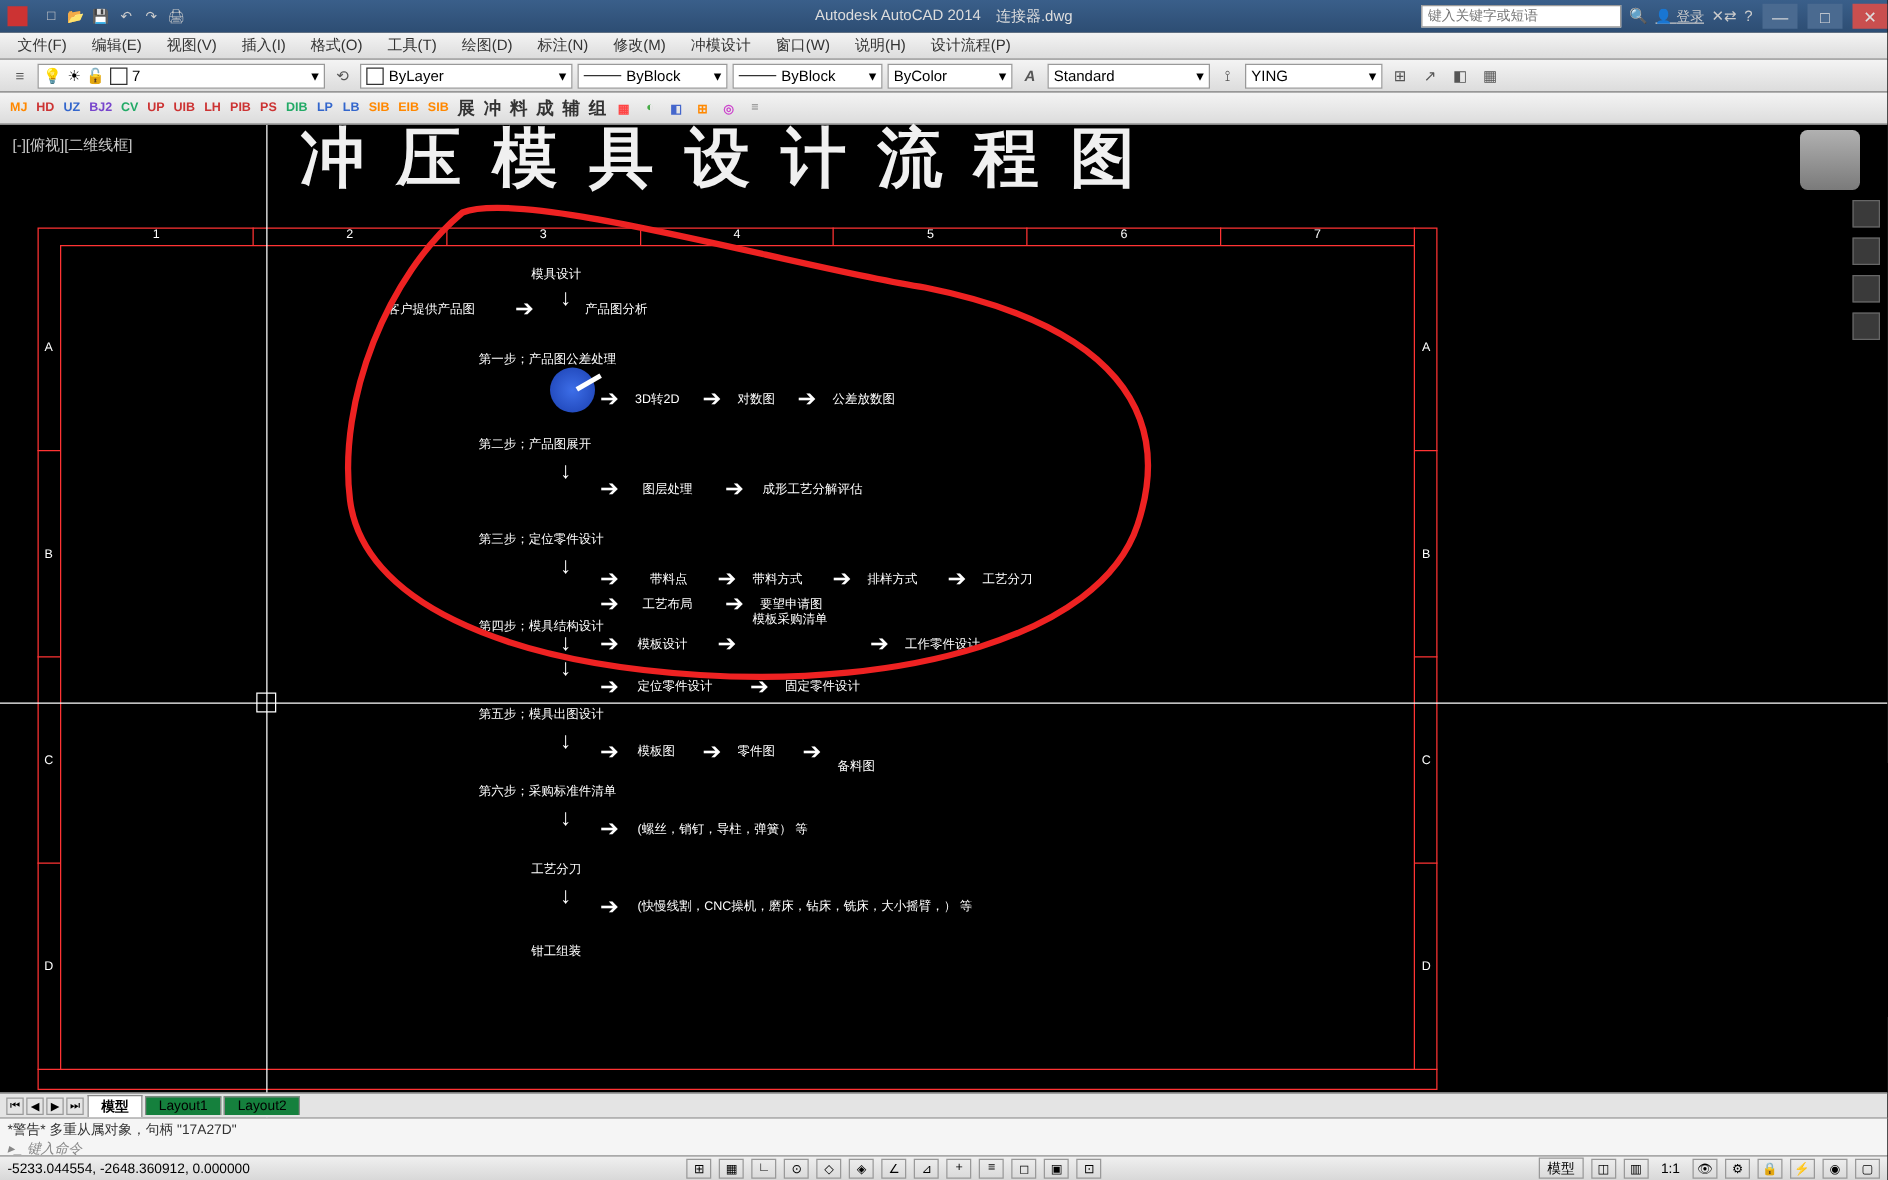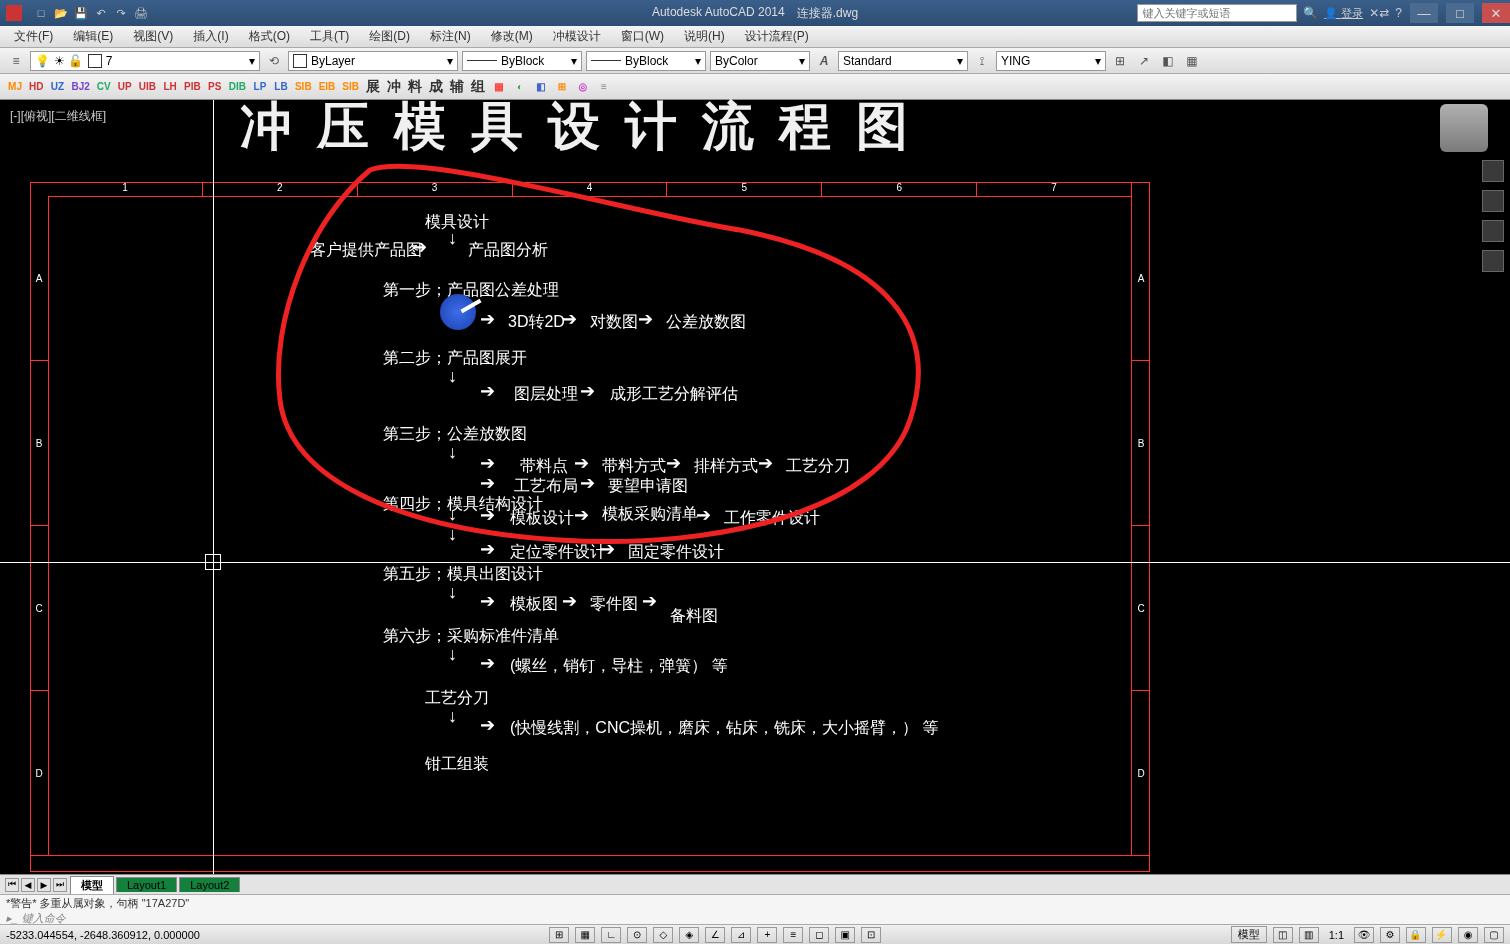--- a/index.html
+++ b/index.html
@@ -46,21 +46,21 @@
 .frame-outer { position: absolute; top: 82px; left: 30px; width: 1120px; height: 690px; border: 1px solid #ff3333; }
 .frame-inner { position: absolute; top: 96px; left: 48px; width: 1084px; height: 660px; border: 1px solid #ff3333; }
 .ruler-top { position: absolute; top: 82px; left: 48px; right: 0; width: 1084px; height: 14px; display: flex; }
 .ruler-top div { flex: 1; border-right: 1px solid #ff3333; color: #fff; font-size: 10px; text-align: center; }
 .ruler-left { position: absolute; top: 96px; left: 30px; width: 18px; height: 660px; display: flex; flex-direction: column; }
 .ruler-left div { flex: 1; border-bottom: 1px solid #ff3333; color: #fff; font-size: 10px; display: flex; align-items: center; justify-content: center; }
 .ruler-right { position: absolute; top: 96px; left: 1132px; width: 18px; height: 660px; display: flex; flex-direction: column; }
 .ruler-right div { flex: 1; border-bottom: 1px solid #ff3333; color: #fff; font-size: 10px; display: flex; align-items: center; justify-content: center; }
 
 
-.flow { position: absolute; color: #fff; font-size: 16px; }
+.flow { position: absolute; color: #fff; font-size: 10px; }
 .arrow-r { color: #fff; font-size: 18px; position: absolute; }
 .arrow-d { color: #fff; font-size: 18px; position: absolute; }
 
 
 .anno-circle { position: absolute; pointer-events: none; }
 
 
 .cursor-dot { position: absolute; width: 36px; height: 36px; background: radial-gradient(#3d6ee8, #1a3fb0); border-radius: 50%; left: 440px; top: 194px; }
 .cursor-dot .pen { position: absolute; right: -6px; top: 10px; width: 22px; height: 4px; background: #fff; transform: rotate(-30deg); }
 
@@ -266,41 +266,41 @@
   <span class="arrow-r" style="top:208px;left:638px">➔</span>
   <div class="flow" style="top:212px;left:666px">公差放数图</div>
 
   <div class="flow" style="top:248px;left:383px">第二步；产品图展开</div>
   <span class="arrow-d" style="top:266px;left:448px">↓</span>
   <span class="arrow-r" style="top:280px;left:480px">➔</span>
   <div class="flow" style="top:284px;left:514px">图层处理</div>
   <span class="arrow-r" style="top:280px;left:580px">➔</span>
   <div class="flow" style="top:284px;left:610px">成形工艺分解评估</div>
 
-  <div class="flow" style="top:324px;left:383px">第三步；公差放数图</div>
+  <div class="flow" style="top:324px;left:383px">第三步；定位零件设计</div>
   <span class="arrow-d" style="top:342px;left:448px">↓</span>
   <span class="arrow-r" style="top:352px;left:480px">➔</span>
   <div class="flow" style="top:356px;left:520px">带料点</div>
   <span class="arrow-r" style="top:352px;left:574px">➔</span>
   <div class="flow" style="top:356px;left:602px">带料方式</div>
   <span class="arrow-r" style="top:352px;left:666px">➔</span>
   <div class="flow" style="top:356px;left:694px">排样方式</div>
   <span class="arrow-r" style="top:352px;left:758px">➔</span>
   <div class="flow" style="top:356px;left:786px">工艺分刀</div>
   <span class="arrow-r" style="top:372px;left:480px">➔</span>
   <div class="flow" style="top:376px;left:514px">工艺布局</div>
   <span class="arrow-r" style="top:372px;left:580px">➔</span>
   <div class="flow" style="top:376px;left:608px">要望申请图</div>
 
   <div class="flow" style="top:394px;left:383px">第四步；模具结构设计</div>
   <span class="arrow-d" style="top:404px;left:448px">↓</span>
   <span class="arrow-r" style="top:404px;left:480px">➔</span>
   <div class="flow" style="top:408px;left:510px">模板设计</div>
   <span class="arrow-r" style="top:404px;left:574px">➔</span>
-  <div class="flow" style="top:404px;left:602px">模板采购清单</div>
+  <div class="flow" style="top:388px;left:602px">模板采购清单</div>
   <span class="arrow-r" style="top:404px;left:696px">➔</span>
   <div class="flow" style="top:408px;left:724px">工作零件设计</div>
   <span class="arrow-d" style="top:424px;left:448px">↓</span>
   <span class="arrow-r" style="top:438px;left:480px">➔</span>
   <div class="flow" style="top:442px;left:510px">定位零件设计</div>
   <span class="arrow-r" style="top:438px;left:600px">➔</span>
   <div class="flow" style="top:442px;left:628px">固定零件设计</div>
 
   <div class="flow" style="top:464px;left:383px">第五步；模具出图设计</div>
   <span class="arrow-d" style="top:482px;left:448px">↓</span>

